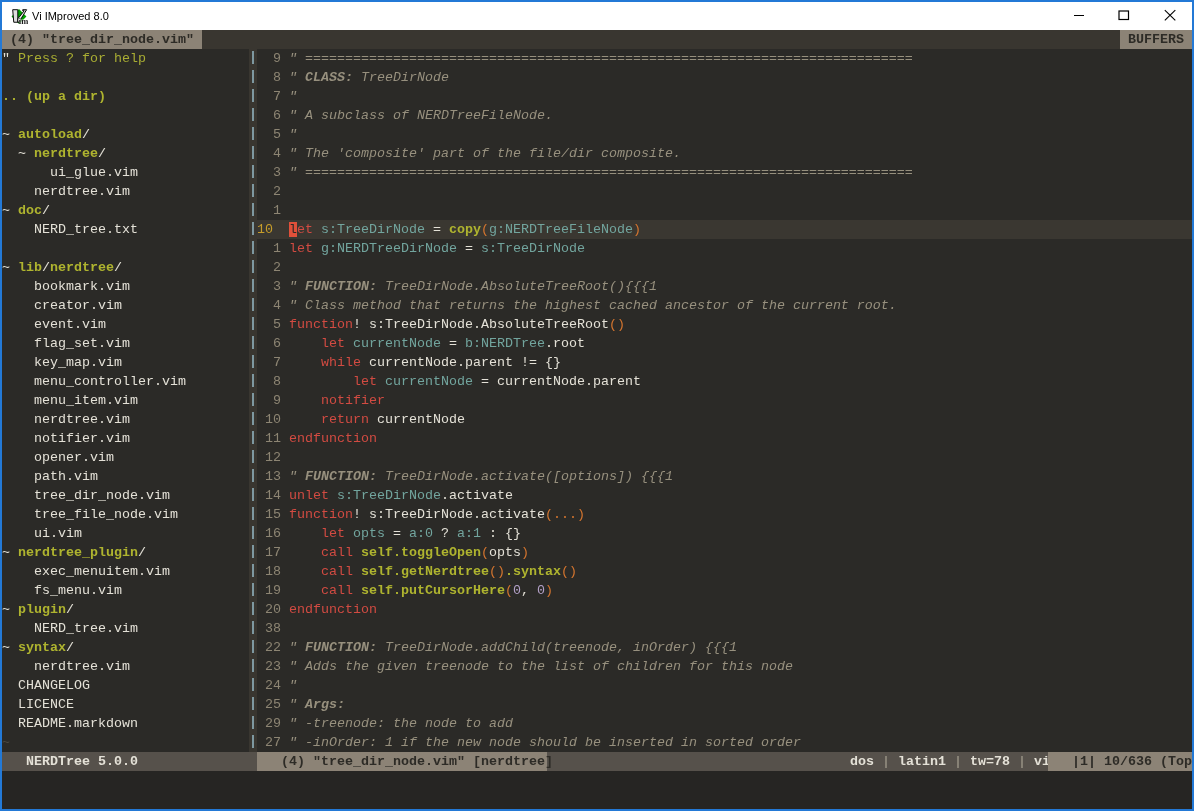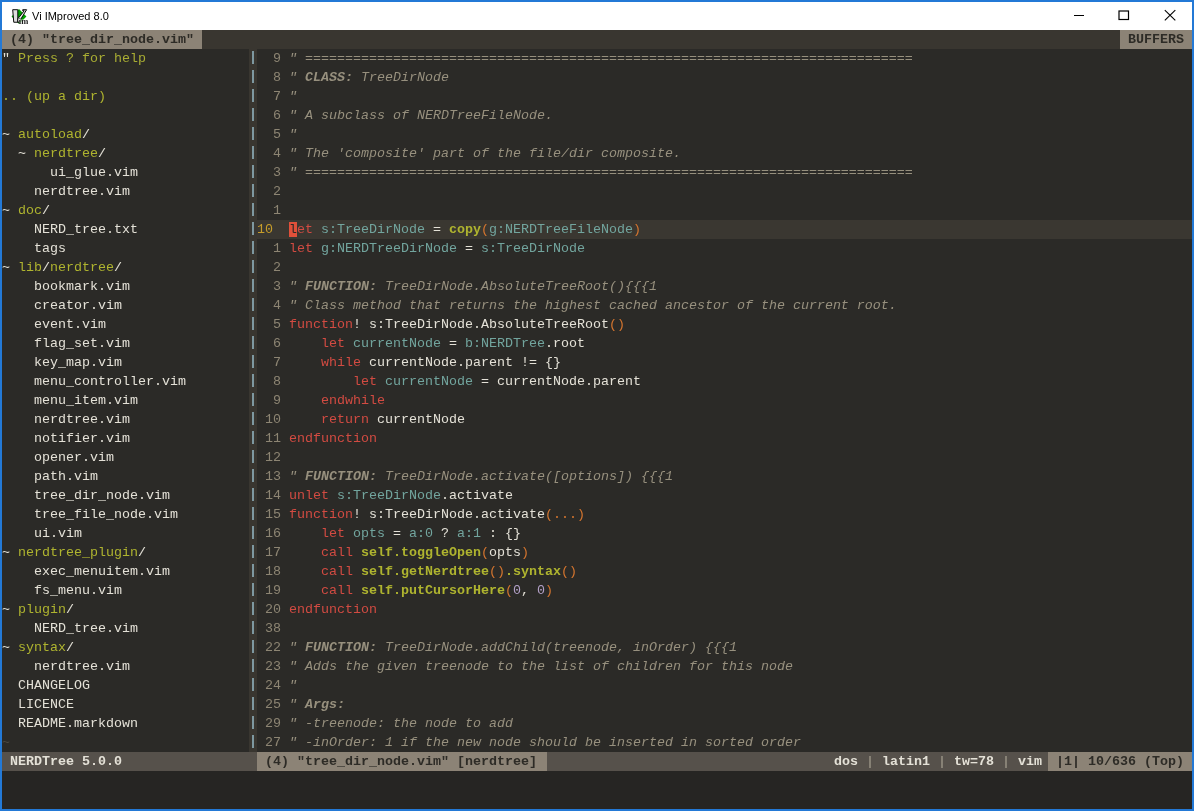--- a/index.html
+++ b/index.html
@@ -16,35 +16,35 @@
 .srow.root { background:#3a3731; }
 #vsep { position:absolute; left:247px; top:0; width:8px; height:703px; background:#393630;
   background-image:repeating-linear-gradient(#393630 0px, #393630 2px, #7e98a0 2px, #7e98a0 15px, #393630 15px, #393630 19px);
   background-size:2px 100%; background-position:3px 0; background-repeat:no-repeat; }
 #edit { position:absolute; left:255px; top:0; width:935px; height:703px; }
 .erow { position:absolute; left:0; width:935px; height:19px; }
 .erow.cl { background:#3a3731; }
 .srow, .erow { font-size:13.3333px; line-height:19px; white-space:pre; }
 .w { color:#e4e1d7; }
 .yel { color:#a9ad33; }
-.yelb { color:#afb42f; font-weight:normal; }
+.yelb { color:#afb42f; font-weight:bold; }
 .yfb { color:#afb42f; font-weight:bold; }
 .rootred { color:#e04c3a; }
 .nt { color:#4c4941; }
 .lnr { color:#8d8573; }
 .cln { color:#c79d2a; }
 .cm { color:#97907e; font-style:italic; }
 .cmb { color:#97907e; font-style:italic; font-weight:bold;text-align:center; }
 .red { color:#d24b42; }
 .teal { color:#72a59e; }
 .org { color:#d4752f; }
 .pur { color:#b3a0c7; }
 .cur { background:#e0503a; color:#2b2a27; }
 #status { position:absolute; left:2px; top:752px; width:1190px; height:19px; background:#56514b; }
-.stseg { position:absolute; top:0; height:19px; font-size:13.3333px; line-height:19px; white-space:pre; font-weight:bold; }
+.stseg { position:absolute; top:0; height:19px; font-size:13.3333px; line-height:19px; white-space:pre; font-weight:bold;padding-left:16px; }
 #cmdline { position:absolute; left:2px; top:771px; width:1190px; height:38px; background:#262523; }
 #winbtns { position:absolute; top:2px; right:2px; width:138px; height:28px; background:#fff; }
 </style></head>
 <body>
 <div id="title">
   <svg class="icon" width="17" height="17" viewBox="0 0 16 16" style="position:absolute;left:9px;top:6px">
     <polygon points="7.5,1 14.5,8 7.5,15 0.5,8" fill="#00a000"></polygon>
     <polygon points="1.6,1.6 6.4,1.6 6.4,13.4 2.6,13.4" fill="#dedede" stroke="#000" stroke-width="0.9"></polygon>
     <polygon points="6.4,10.2 12.4,2.6 11,2.6 11,1.6 14.7,1.6 7.4,13.4 6.4,13.4" fill="#ececec" stroke="#000" stroke-width="0.9"></polygon>
     <text x="7.4" y="15" font-size="8" font-weight="bold" fill="#1a1a1a" stroke="#ffffff" stroke-width="0.5" paint-order="stroke" font-family="Liberation Serif,serif">im</text>
@@ -67,21 +67,20 @@
   <div id="sidebar">
       <div class="srow" style="top:0px"><span class="w">" </span><span class="yel">Press ? for help</span></div>
       <div class="srow" style="top:19px"></div>
       <div class="srow" style="top:38px"><span class="yelb">.. (up a dir)</span></div>
       <div class="srow" style="top:76px"><span class="w">~ </span><span class="yelb">autoload</span><span class="w">/</span></div>
       <div class="srow" style="top:95px"><span class="w">  ~ </span><span class="yelb">nerdtree</span><span class="w">/</span></div>
       <div class="srow" style="top:114px"><span class="w">      ui_glue.vim</span></div>
       <div class="srow" style="top:133px"><span class="w">    nerdtree.vim</span></div>
       <div class="srow" style="top:152px"><span class="w">~ </span><span class="yelb">doc</span><span class="w">/</span></div>
       <div class="srow" style="top:171px"><span class="w">    NERD_tree.txt</span></div>
-      <div class="srow" style="top:190px"><span class="w">    tags</span></div>
       <div class="srow" style="top:228px"><span class="w">    bookmark.vim</span></div>
       <div class="srow" style="top:209px"><span class="w">~ </span><span class="yelb">lib</span><span class="w">/</span><span class="yelb">nerdtree</span><span class="w">/</span></div>
       <div class="srow" style="top:247px"><span class="w">    creator.vim</span></div>
       <div class="srow" style="top:266px"><span class="w">    event.vim</span></div>
       <div class="srow" style="top:285px"><span class="w">    flag_set.vim</span></div>
       <div class="srow" style="top:304px"><span class="w">    key_map.vim</span></div>
       <div class="srow" style="top:323px"><span class="w">    menu_controller.vim</span></div>
       <div class="srow" style="top:342px"><span class="w">    menu_item.vim</span></div>
       <div class="srow" style="top:361px"><span class="w">    nerdtree.vim</span></div>
       <div class="srow" style="top:380px"><span class="w">    notifier.vim</span></div>
@@ -115,21 +114,21 @@
       <div class="erow" style="top:152px"><span class="lnr">  1 </span></div>
       <div class="erow cl" style="top:171px"><span class="cln">10  </span><span class="cur">l</span><span class="red">et</span><span class="w"> </span><span class="teal">s:TreeDirNode</span><span class="w"> = </span><span class="yfb">copy</span><span class="org">(</span><span class="teal">g:NERDTreeFileNode</span><span class="org">)</span></div>
       <div class="erow" style="top:190px"><span class="lnr">  1 </span><span class="red">let</span><span class="w"> </span><span class="teal">g:NERDTreeDirNode</span><span class="w"> = </span><span class="teal">s:TreeDirNode</span></div>
       <div class="erow" style="top:209px"><span class="lnr">  2 </span></div>
       <div class="erow" style="top:228px"><span class="lnr">  3 </span><span class="cm">" </span><span class="cmb">FUNCTION:</span><span class="cm"> TreeDirNode.AbsoluteTreeRoot(){{{1</span></div>
       <div class="erow" style="top:247px"><span class="lnr">  4 </span><span class="cm">" Class method that returns the highest cached ancestor of the current root.</span></div>
       <div class="erow" style="top:266px"><span class="lnr">  5 </span><span class="red">function</span><span class="w">! s:TreeDirNode.AbsoluteTreeRoot</span><span class="org">()</span></div>
       <div class="erow" style="top:285px"><span class="lnr">  6 </span><span class="w">    </span><span class="red">let</span><span class="w"> </span><span class="teal">currentNode</span><span class="w"> = </span><span class="teal">b:NERDTree</span><span class="w">.root</span></div>
       <div class="erow" style="top:304px"><span class="lnr">  7 </span><span class="w">    </span><span class="red">while</span><span class="w"> currentNode.parent != {}</span></div>
       <div class="erow" style="top:323px"><span class="lnr">  8 </span><span class="w">        </span><span class="red">let</span><span class="w"> </span><span class="teal">currentNode</span><span class="w"> = currentNode.parent</span></div>
-      <div class="erow" style="top:342px"><span class="lnr">  9 </span><span class="w">    </span><span class="red">endwhile</span></div>
+      <div class="erow" style="top:342px"><span class="lnr">  9 </span><span class="w">    </span><span class="red">notifier</span></div>
       <div class="erow" style="top:361px"><span class="lnr"> 10 </span><span class="w">    </span><span class="red">return</span><span class="w"> currentNode</span></div>
       <div class="erow" style="top:380px"><span class="lnr"> 11 </span><span class="red">endfunction</span></div>
       <div class="erow" style="top:399px"><span class="lnr"> 12 </span></div>
       <div class="erow" style="top:418px"><span class="lnr"> 13 </span><span class="cm">" </span><span class="cmb">FUNCTION:</span><span class="cm"> TreeDirNode.activate([options]) {{{1</span></div>
       <div class="erow" style="top:437px"><span class="lnr"> 14 </span><span class="red">unlet</span><span class="w"> </span><span class="teal">s:TreeDirNode</span><span class="w">.activate</span></div>
       <div class="erow" style="top:456px"><span class="lnr"> 15 </span><span class="red">function</span><span class="w">! s:TreeDirNode.activate</span><span class="org">(...)</span></div>
       <div class="erow" style="top:475px"><span class="lnr"> 16 </span><span class="w">    </span><span class="red">let</span><span class="w"> </span><span class="teal">opts</span><span class="w"> = </span><span class="teal">a:0</span><span class="w"> ? </span><span class="teal">a:1</span><span class="w"> : {}</span></div>
       <div class="erow" style="top:494px"><span class="lnr"> 17 </span><span class="w">    </span><span class="red">call</span><span class="w"> </span><span class="yfb">self.toggleOpen</span><span class="org">(</span><span class="w">opts</span><span class="org">)</span></div>
       <div class="erow" style="top:513px"><span class="lnr"> 18 </span><span class="w">    </span><span class="red">call</span><span class="w"> </span><span class="yfb">self.getNerdtree</span><span class="org">()</span><span class="yfb">.syntax</span><span class="org">()</span></div>
       <div class="erow" style="top:532px"><span class="lnr"> 19 </span><span class="w">    </span><span class="red">call</span><span class="w"> </span><span class="yfb">self.putCursorHere</span><span class="org">(</span><span class="pur">0</span><span class="w">, </span><span class="pur">0</span><span class="org">)</span></div>

